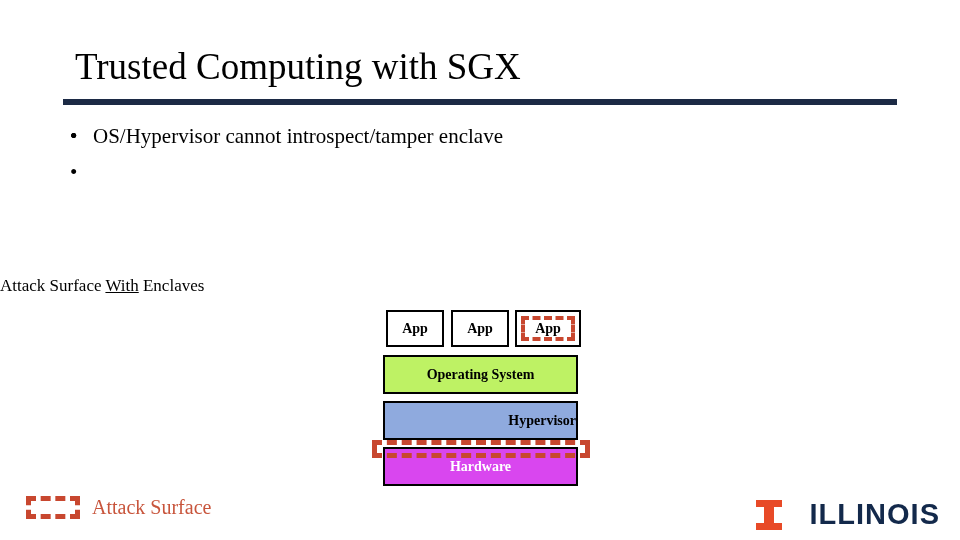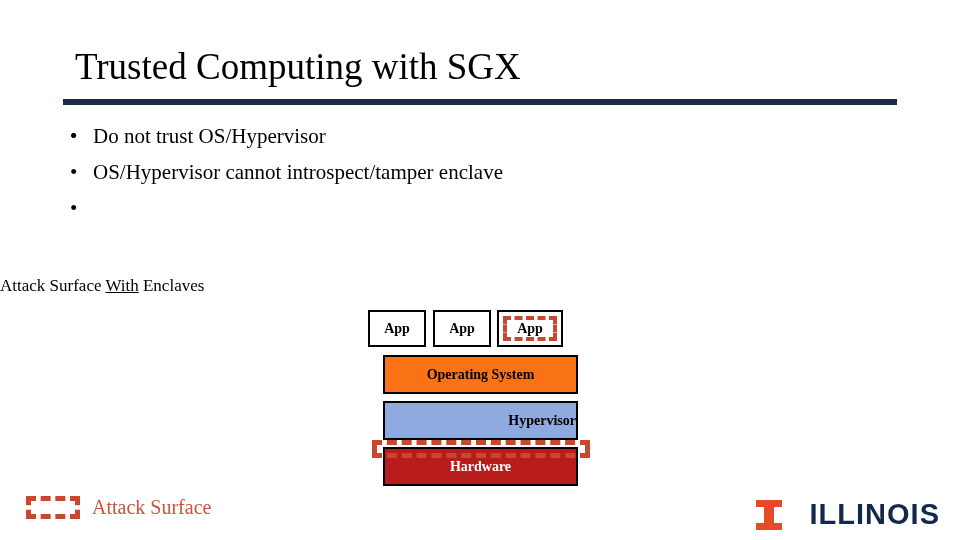--- a/index.html
+++ b/index.html
@@ -83,21 +83,21 @@
     font-size: 17px;
     color: #000000;
     font-weight: 400;
   }
   .diagram-caption .underlined {
     text-decoration: underline;
   }
 
   .app-row {
     position: absolute;
-    left: 368px;
+    left: 386px;
     top: 310px;
     width: 200px;
     height: 37px;
   }
   .app-box {
     position: absolute;
     top: 0;
     height: 37px;
     box-sizing: border-box;
     border: 2px solid #000000;
@@ -137,34 +137,34 @@
     border: 2px solid #000000;
     display: flex;
     align-items: center;
     justify-content: center;
     font-size: 14px;
     font-weight: bold;
   }
   .stack-box.os {
     top: 0px;
     height: 39px;
-    background: #f97316;
+    background: #bef264;
     color: #000000;
   }
   .stack-box.hyp {
     top: 46px;
     height: 39px;
     background: #8faade;
     color: #000000;
     justify-content: flex-end;
   }
   .stack-box.hw {
     top: 92px;
     height: 39px;
-    background: #b91c1c;
+    background: #d946ef;
     color: #ffffff;
   }
 
   .hw-attack-marker {
     position: absolute;
     left: -11px;
     top: 85px;
     width: 218px;
     height: 18px;
     box-sizing: border-box;
@@ -239,21 +239,20 @@
 
   <div class="slide-title">Trusted Computing with SGX</div>
   <div class="title-rule"></div>
 
   <ul class="bullet-list">
     <li class="bullet-item">
       <span class="dot">•</span>
     </li>
     <li class="bullet-item">
       <span class="dot">•</span>
-      <span>Do not trust OS/Hypervisor</span>
     </li>
     <li class="bullet-item">
       <span class="dot">•</span>
       <span>OS/Hypervisor cannot introspect/tamper enclave</span>
     </li>
     <li class="bullet-item">
       <span class="dot">•</span>
     </li>
   </ul>
 

